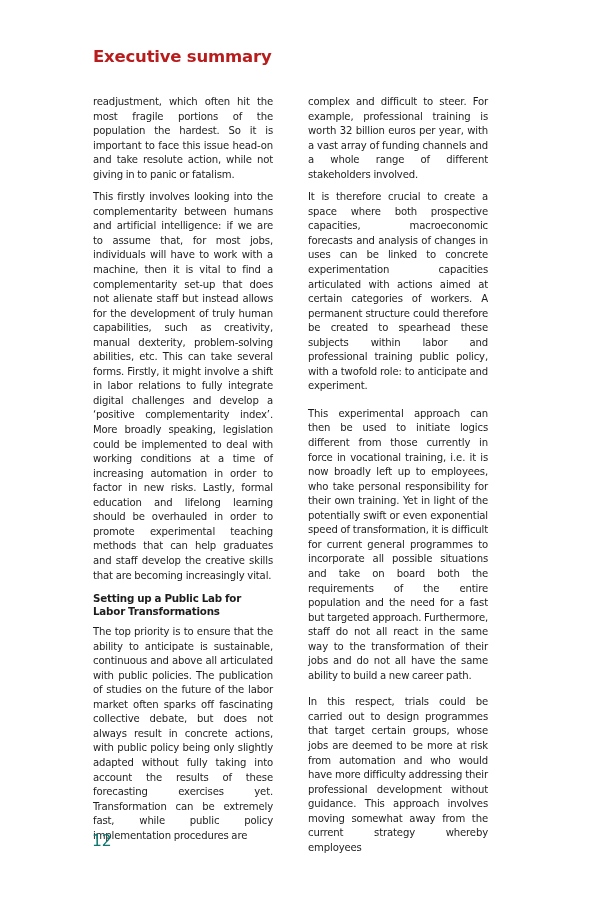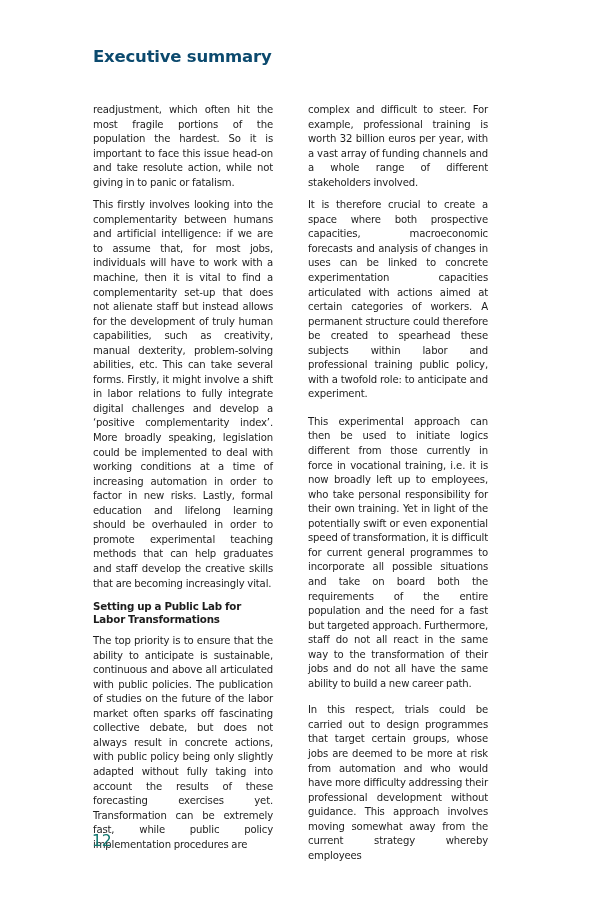--- a/index.html
+++ b/index.html
@@ -3,30 +3,30 @@
 <meta charset="utf-8">
 <style>
   html, body { margin: 0; padding: 0; }
   body {
     width: 600px; height: 900px; background: #ffffff; position: relative; overflow: hidden;
     font-family: "DejaVu Sans", sans-serif; color: #1c1c1c;
   }
   .title {
     position: absolute; left: 93px; top: 47px;
     font-family: "DejaVu Sans", sans-serif; font-weight: bold; font-size: 16.5px;
-    color: #0c4a6e; letter-spacing: -0.2px; margin: 0;
+    color: #b91c1c; letter-spacing: -0.2px; margin: 0;
   }
   .col {
     position: absolute; top: 95px; width: 180px;
     font-size: 10.1px; line-height: 14.55px; text-align: justify;
     letter-spacing: -0.15px; word-spacing: -0.3px;
   }
   .col.left { left: 93px; }
   .col.right { left: 308px; }
-  .col p { margin: 8px 0 9px 0; hyphens: none; }
+  .col p { margin: 0 0 9px 0; hyphens: none; }
   .col h3 {
     font-size: 10.3px; font-weight: bold; line-height: 13px; margin: 5px 0 7px 0;
     text-align: left; letter-spacing: -0.2px;
   }
   .page-number {
     position: absolute; left: 92px; top: 832px; font-size: 15.5px; color: #0f766e;
   }
 </style>
 </head>
 <body>

